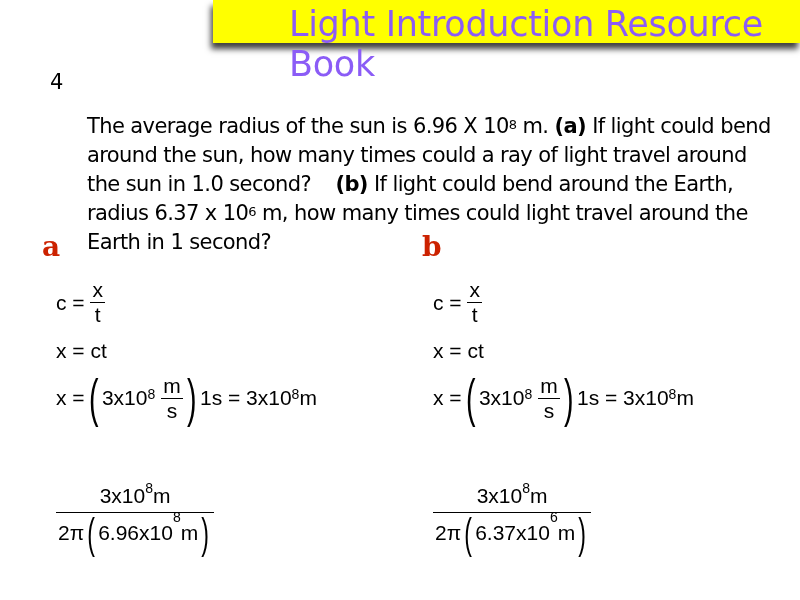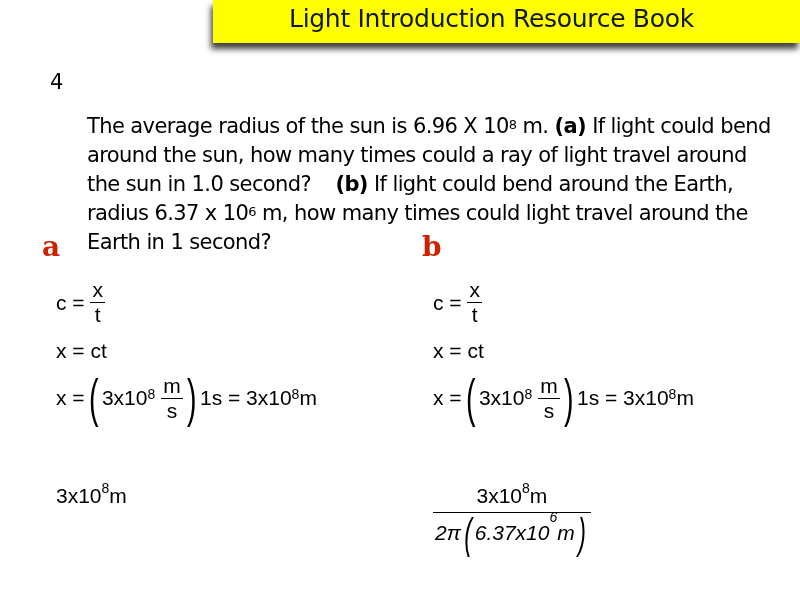--- a/index.html
+++ b/index.html
@@ -6,22 +6,22 @@
   body {
     width:800px; height:600px; position:relative; overflow:hidden;
     background:#ffffff; font-family:"Liberation Sans", sans-serif; color:#000;
   }
   .banner {
     position:absolute; left:213px; top:0; width:587px; height:43px;
     background:#ffff00;
     box-shadow: -2px 6px 6px rgba(0,0,0,0.75);
   }
   .banner-title {
-    position:absolute; left:76px; top:4px; font-size:25px; letter-spacing:-0.3px;
-    font-family:"DejaVu Sans", sans-serif; color:#0f172a;
+    position:absolute; left:76px; top:4px; font-size:35px; letter-spacing:-0.3px;
+    font-family:"DejaVu Sans", sans-serif; color:#8b5cf6;
   }
   .question {
     position:absolute; left:50px; top:68px; width:720px;
     font-family:"DejaVu Sans", sans-serif; font-size:21px; line-height:29px;
     letter-spacing:-0.6px;
   }
   .q-num { position:absolute; left:0; top:0; }
   .q-text { position:absolute; left:37px; top:0; width:690px;margin-top:44px; }
   .q-text b { font-weight:bold; }
   .sup { font-size:13px; vertical-align:top; position:relative; top:-2px; }
@@ -66,20 +66,21 @@
   <span class="frac">
       <span class="num">m</span>
       <span class="den">s</span>
     </span>
   <span class="paren">)</span>
   <span>1s = 3x10</span><span class="s">8</span><span>m</span>
 </div>
 <div class="eq row" style="left:56px;top:484px;">
   <span class="frac">
     <span class="num" style="padding:0 0 4px"><span>3x10</span><span class="s">8</span><span>m</span></span>
+    <span class="den row" style="padding-left:2px;"><span>2π</span><span class="paren" style="font-size:42px;line-height:42px;">(</span><span>6.96x10</span><span class="s">8</span><span>m</span><span class="paren" style="font-size:42px;line-height:42px;">)</span></span>
   </span>
   &nbsp;
 </div>
 
 <div class="label" style="left:422px;top:230px;">b</div>
 
 <div class="eq row" style="left:433px;top:278px;">
   <span>c =</span>&nbsp;
   <span class="frac">
       <span class="num">x</span>
@@ -94,16 +95,16 @@
   <span class="frac">
       <span class="num">m</span>
       <span class="den">s</span>
     </span>
   <span class="paren">)</span>
   <span>1s = 3x10</span><span class="s">8</span><span>m</span>
 </div>
 <div class="eq row" style="left:433px;top:484px;">
   <span class="frac">
     <span class="num" style="padding:0 0 4px"><span>3x10</span><span class="s">8</span><span>m</span></span>
-    <span class="den row" style="padding-left:2px;font-style:italic;"><span>2π</span><span class="paren" style="font-size:42px;line-height:42px;">(</span><span>6.37x10</span><span class="s">6</span><span>m</span><span class="paren" style="font-size:42px;line-height:42px;">)</span></span>
+    <span class="den row" style="padding-left:2px;"><span>2π</span><span class="paren" style="font-size:42px;line-height:42px;">(</span><span>6.37x10</span><span class="s">6</span><span>m</span><span class="paren" style="font-size:42px;line-height:42px;">)</span></span>
   </span>
   &nbsp;
 </div>
 
 </body></html>

